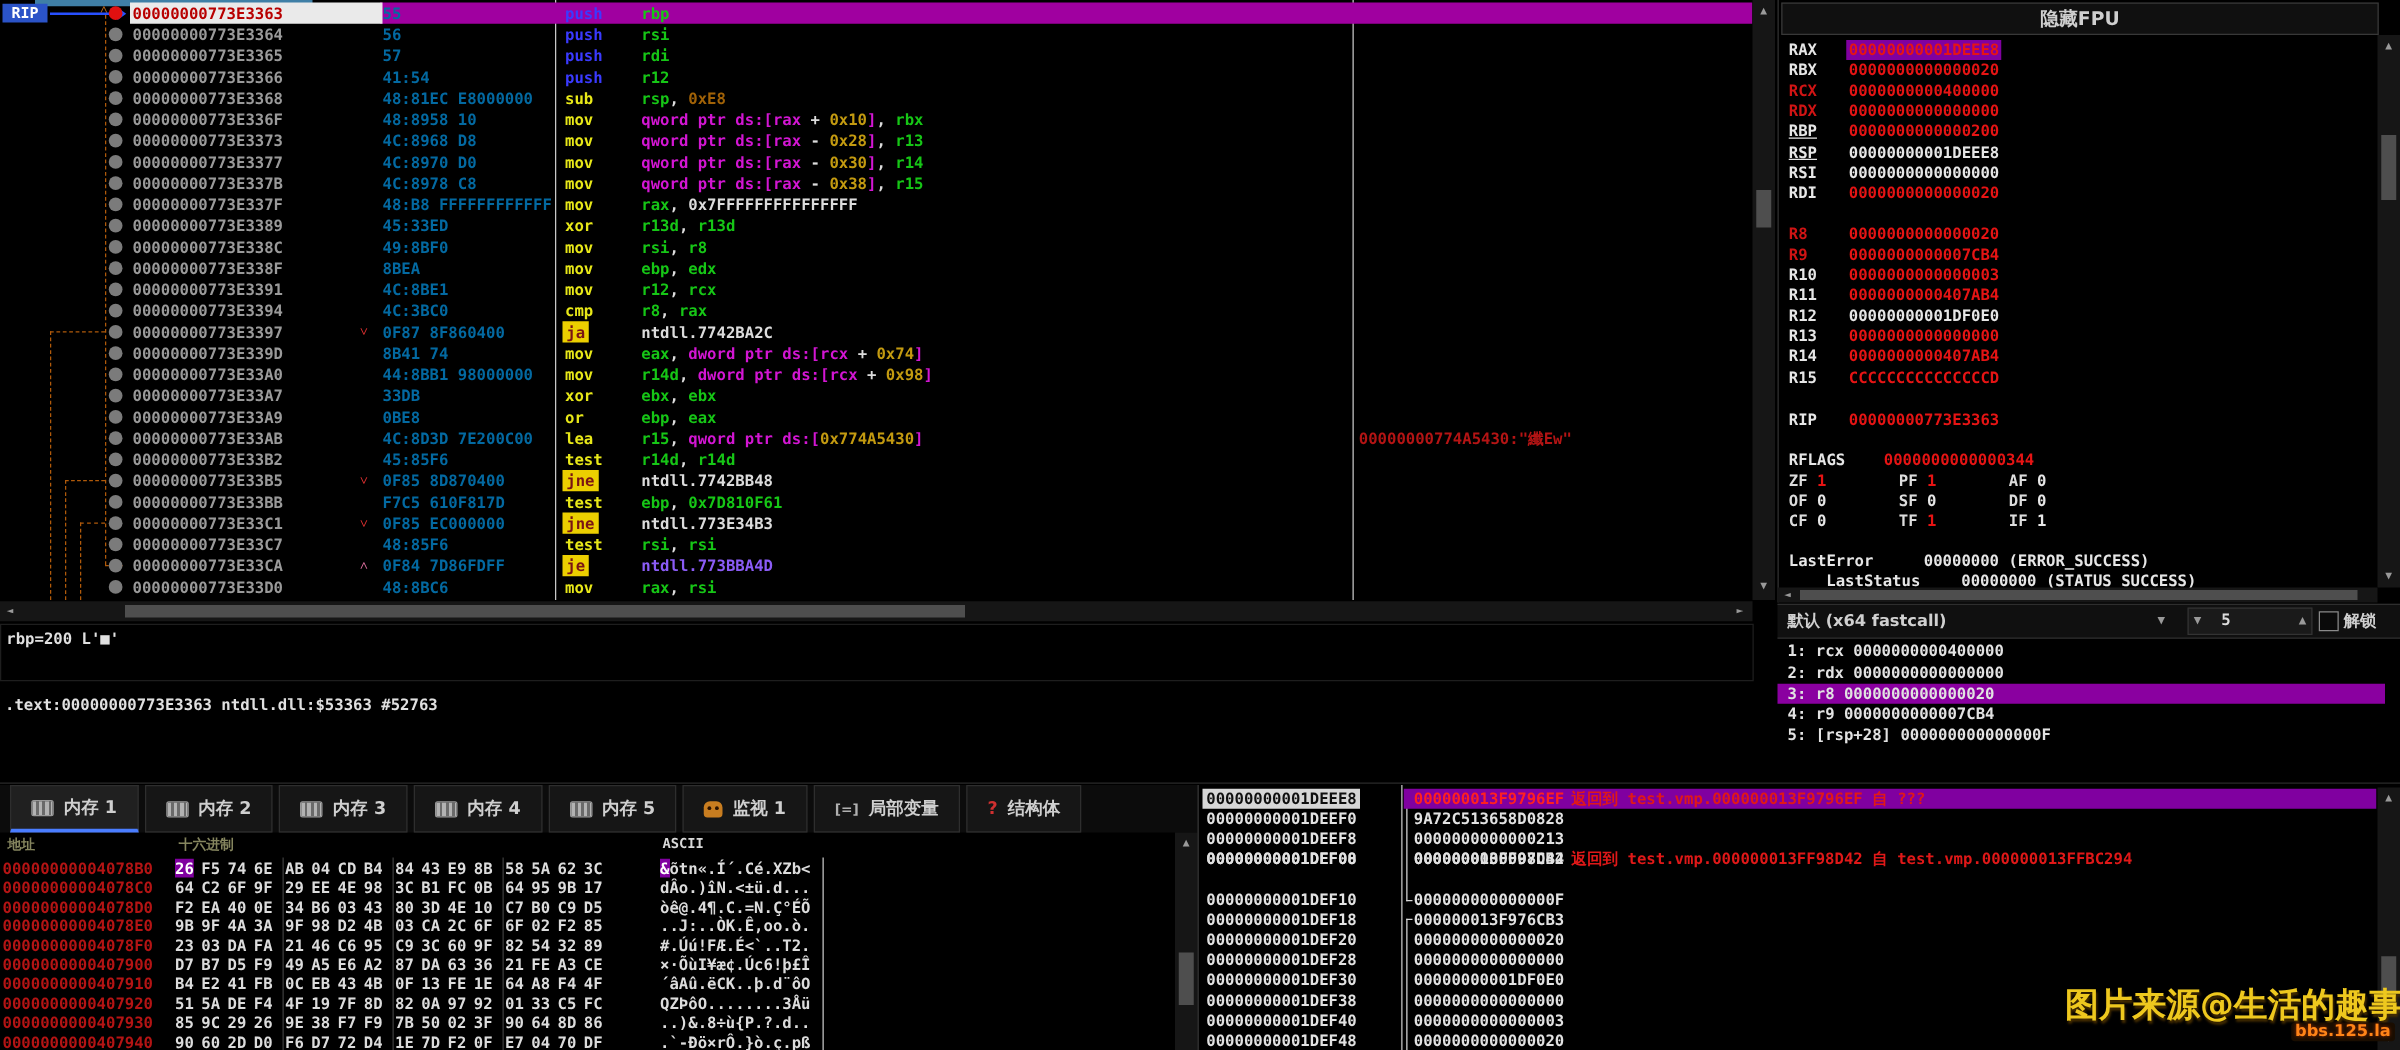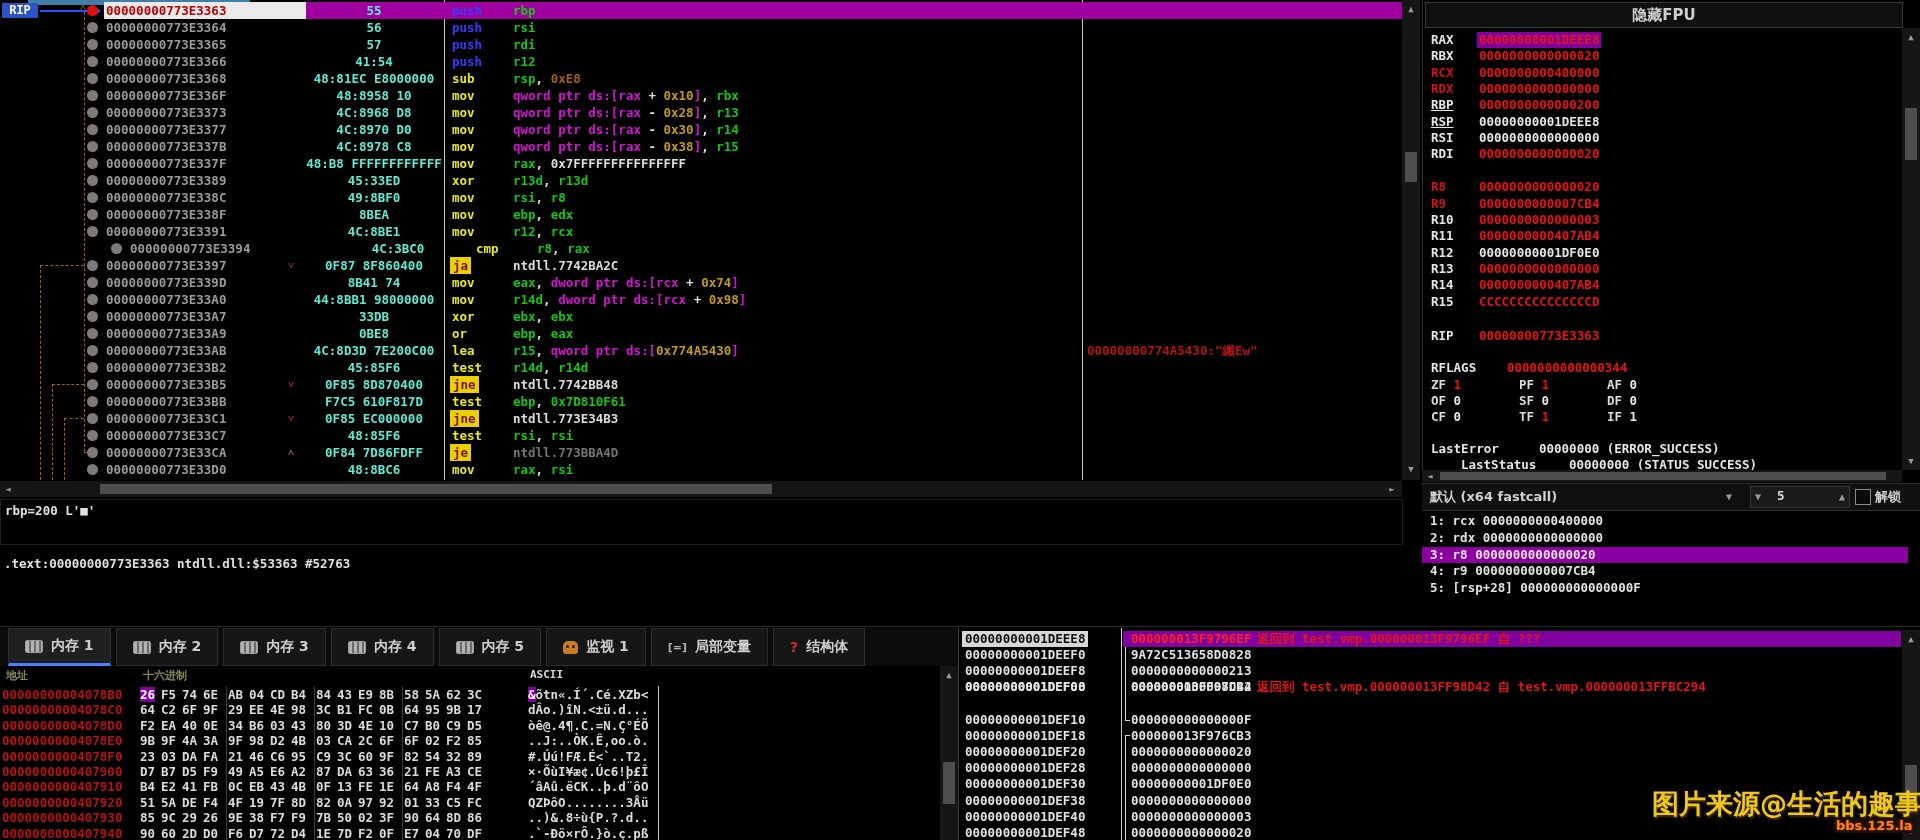--- a/index.html
+++ b/index.html
@@ -9,21 +9,21 @@
   
   .disasm{position:absolute;left:0;top:0;width:1402px;height:480px;overflow:hidden;background:#000;}
   .vline{position:absolute;top:0;width:1px;height:480px;background:#c8c8c8;}
   .drow{position:absolute;left:0;width:1402px;height:17px;line-height:17px;white-space:nowrap;}
   .rowbar{position:absolute;left:304px;right:0;top:0;bottom:0;background:#a000a0;}
   .dot{position:absolute;left:87px;top:3px;width:11px;height:11px;border-radius:50%;}
   .dot.red{background:#e01010;}.dot.gray{background:#7b7b7b;}
   .da{position:absolute;left:106px;color:#9a9a9a;}
   .da.cura{left:104px;width:200px;background:#eaeaea;color:#b80000;padding-left:2px;}
   .mk{position:absolute;left:288px;font-size:11px;}
-  .db{position:absolute;left:306px;width:136px;overflow:hidden;color:#5eead4;text-align:center;}
+  .db{position:absolute;left:306px;width:136px;overflow:hidden;color:#0369a1;}
   .dm{position:absolute;left:452px;}
   .dm.b{color:#3a3aff;}.dm.y{color:#e8e818;}
   .dm.j{left:450px;background:#eccf00;color:#7a1414;padding:0 3px;}
   .do{position:absolute;left:513px;}
   .dc{position:absolute;left:1087px;color:#b41414;}
   .jline{position:absolute;width:0;border-left:1px dashed #b05a0a;}
   .jstub{position:absolute;height:0;border-top:1px dashed #b05a0a;}
   .jhead{position:absolute;color:#c06a18;font-size:11px;}
   .ripbadge{position:absolute;left:2px;top:3px;width:36px;height:15px;background:#2b53c7;color:#fff;
             text-align:center;line-height:15px;font-size:12px;}
@@ -224,21 +224,21 @@
           <div class="dm y">mov</div>
           <div class="do"><span style="color: rgb(22, 198, 22);">ebp</span><span style="color: rgb(220, 220, 220);">, </span><span style="color: rgb(22, 198, 22);">edx</span></div>
         </div>
         <div class="drow" style="top: 223px;">
           <div class="dot gray"></div>
           <div class="da">00000000773E3391</div>
           <div class="db">4C:8BE1</div>
           <div class="dm y">mov</div>
           <div class="do"><span style="color: rgb(22, 198, 22);">r12</span><span style="color: rgb(220, 220, 220);">, </span><span style="color: rgb(22, 198, 22);">rcx</span></div>
         </div>
-        <div class="drow" style="top: 240px; margin-left: 24px;">
+        <div class="drow" style="top: 240px;">
           <div class="dot gray"></div>
           <div class="da">00000000773E3394</div>
           <div class="db">4C:3BC0</div>
           <div class="dm y">cmp</div>
           <div class="do"><span style="color: rgb(22, 198, 22);">r8</span><span style="color: rgb(220, 220, 220);">, </span><span style="color: rgb(22, 198, 22);">rax</span></div>
         </div>
         <div class="drow" style="top: 257px;">
           <div class="dot gray"></div>
           <div class="da">00000000773E3397</div>
           <div class="mk" style="color: rgb(224, 48, 48);">˅</div>
@@ -318,21 +318,21 @@
           <div class="db">48:85F6</div>
           <div class="dm y">test</div>
           <div class="do"><span style="color: rgb(22, 198, 22);">rsi</span><span style="color: rgb(220, 220, 220);">, </span><span style="color: rgb(22, 198, 22);">rsi</span></div>
         </div>
         <div class="drow" style="top: 444px;">
           <div class="dot gray"></div>
           <div class="da">00000000773E33CA</div>
           <div class="mk" style="color: rgb(224, 112, 160);">˄</div>
           <div class="db">0F84 7D86FDFF</div>
           <div class="dm j">je</div>
-          <div class="do"><span style="color: #737373;">ntdll.773BBA4D</span></div>
+          <div class="do"><span style="color: #8b5cf6;">ntdll.773BBA4D</span></div>
         </div>
         <div class="drow" style="top: 461px;">
           <div class="dot gray"></div>
           <div class="da">00000000773E33D0</div>
           <div class="db">48:8BC6</div>
           <div class="dm y">mov</div>
           <div class="do"><span style="color: rgb(22, 198, 22);">rax</span><span style="color: rgb(220, 220, 220);">, </span><span style="color: rgb(22, 198, 22);">rsi</span></div>
         </div>
       </div>
   </div>

